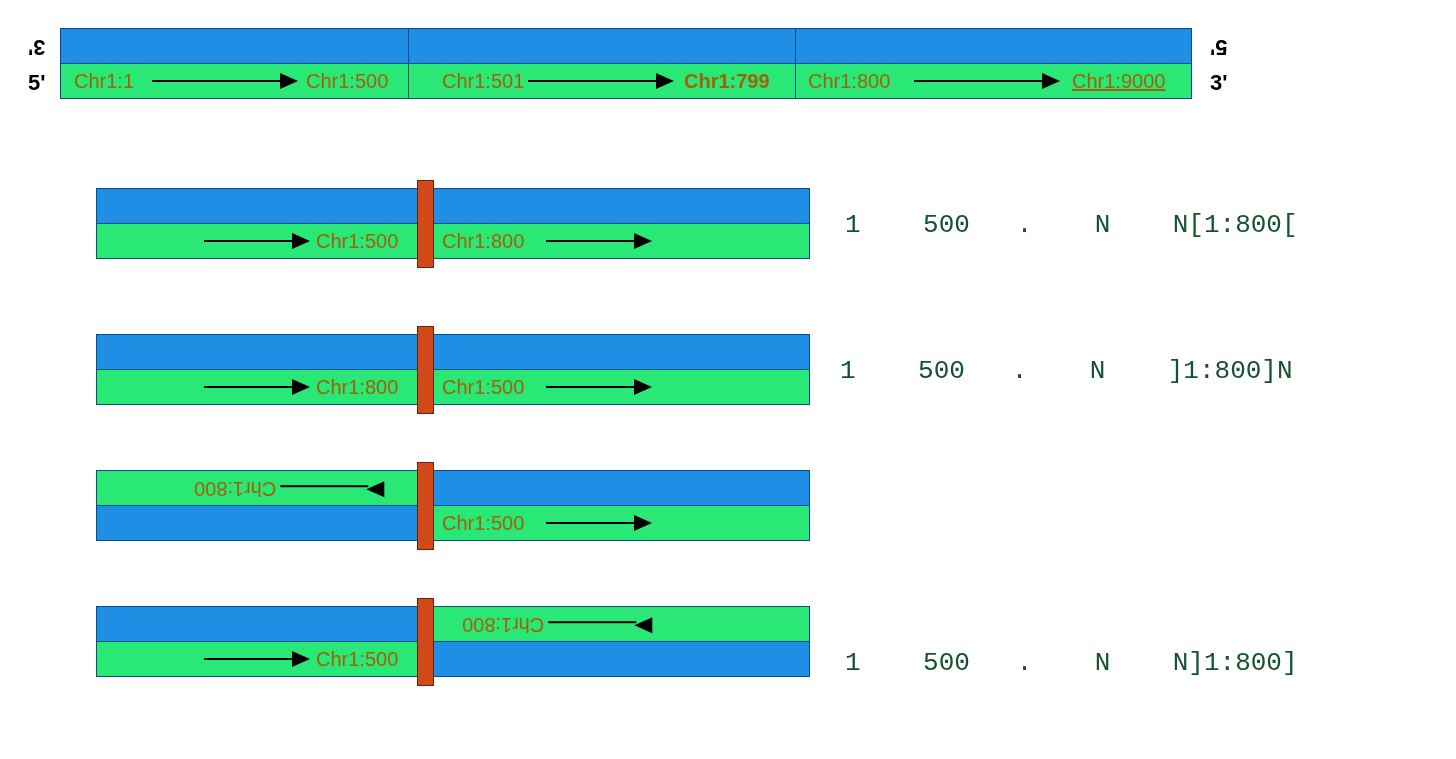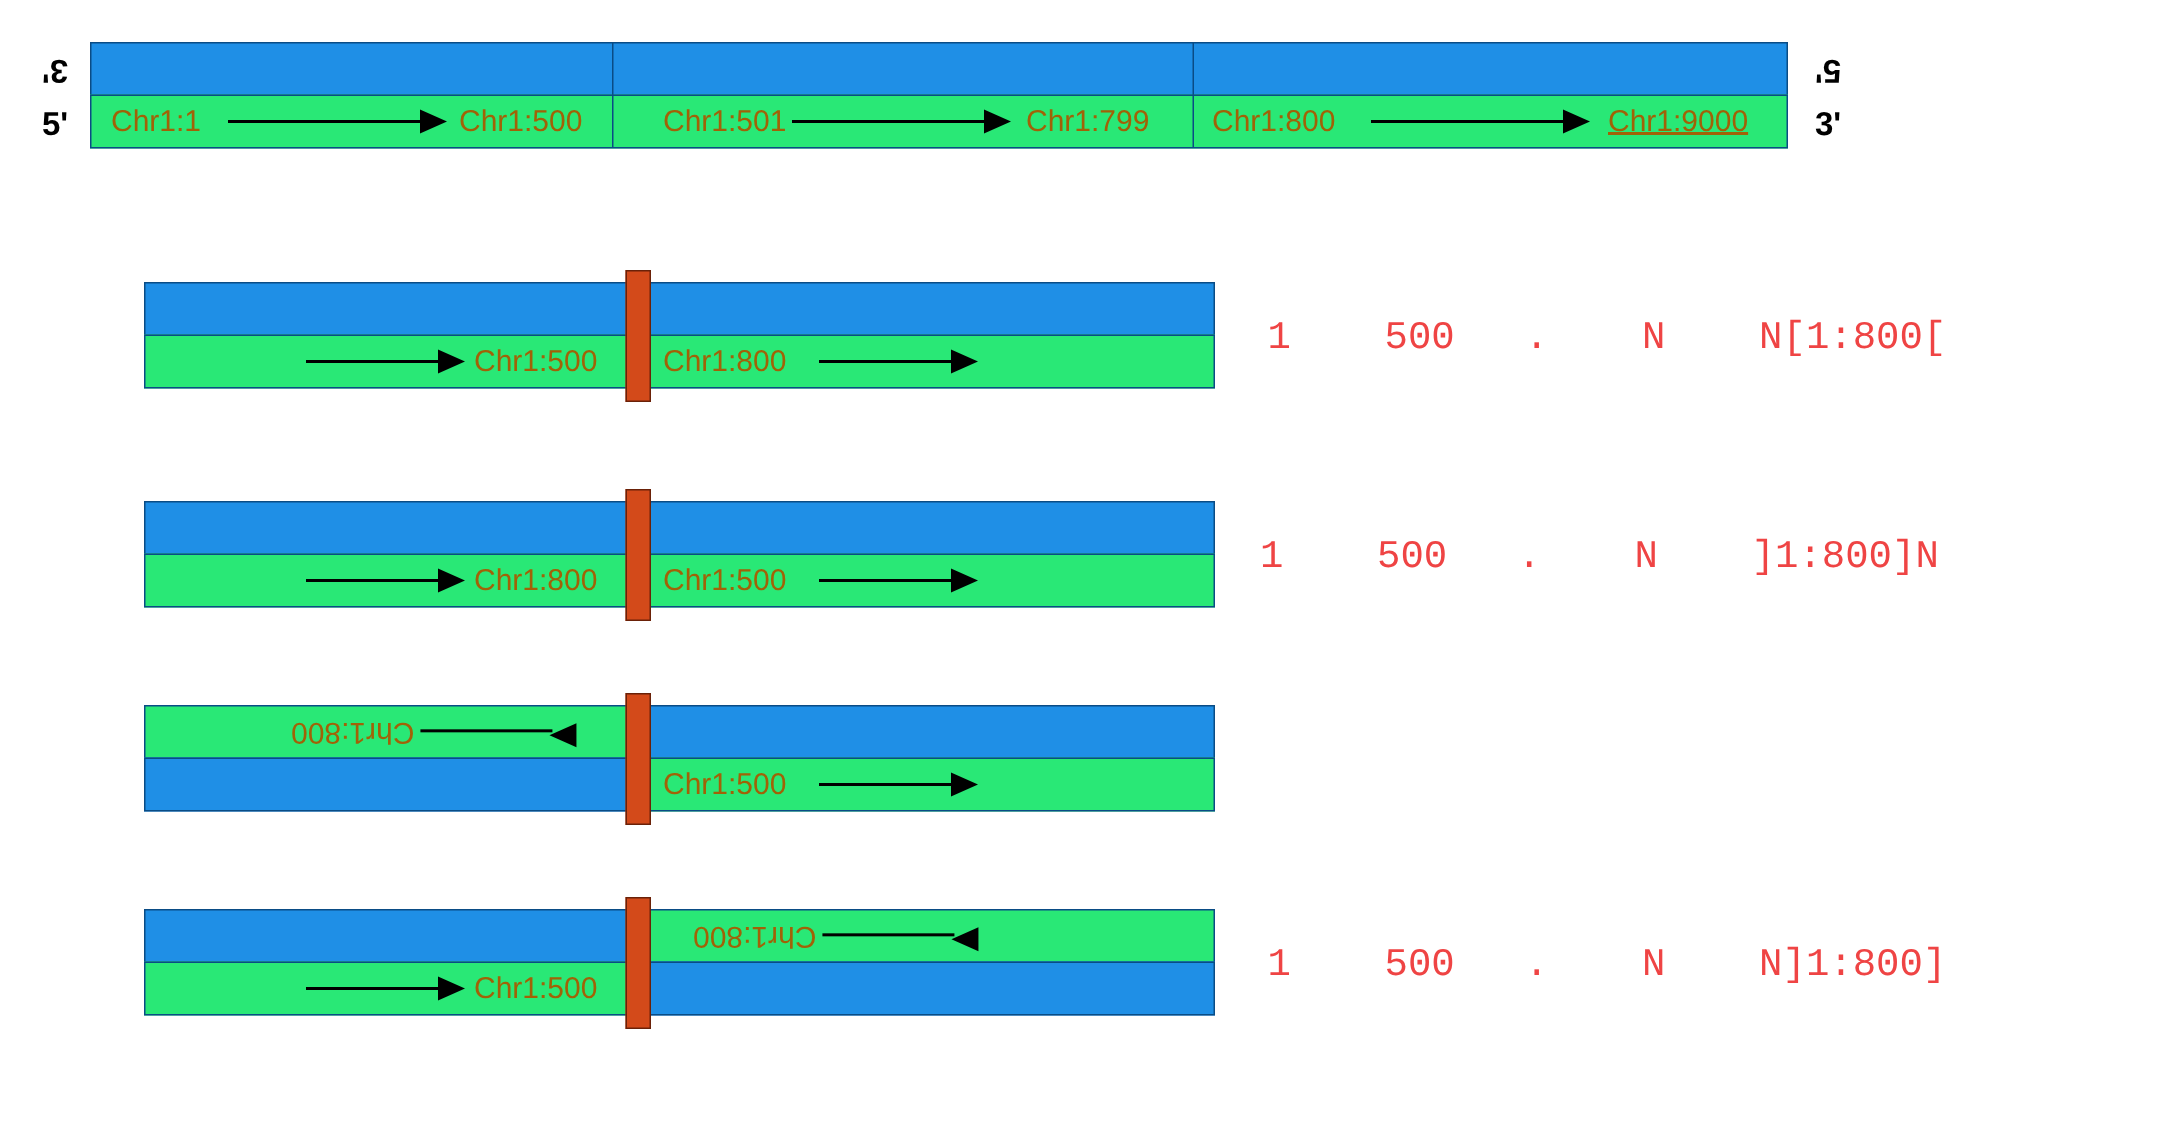--- a/index.html
+++ b/index.html
@@ -26,21 +26,21 @@
   .end-label {
     font-size: 22px;
     font-weight: 700;
     color: #000;
   }
   .flip180 { transform: rotate(180deg); display:inline-block; }
 
   .vcf {
     font-family: "Courier New", monospace;
     font-size: 26px;
-    color: #ef4444;
+    color: #14532d;
     white-space: pre;
   }
 
   .breakbar {
     background: #d34a1a;
     border: 1px solid #6a2108;
   }
 
   .divider {
     background: #0a4c85;
@@ -81,21 +81,21 @@
     <div class="abs divider" style="left:795px; top:28px; height:70px;"></div>
 
     <span class="abs seg-label" style="left:74px; top:70px;">Chr1:1</span>
     <span class="abs seg-label" style="left:306px; top:70px;">Chr1:500</span>
     <div class="abs arrow" style="left:152px; top:81px;">
       <div class="shaft" style="left:0; width:130px;"></div>
         <div class="headR" style="left:128px;"></div>
     </div>
 
     <span class="abs seg-label" style="left:442px; top:70px;">Chr1:501</span>
-    <span class="abs seg-label" style="left:684px; top:70px;">Chr1:799</span>
+    <span class="abs seg-label" style="left:684px; top:70px;font-weight:bold;">Chr1:799</span>
     <div class="abs arrow" style="left:528px; top:81px;">
       <div class="shaft" style="left:0; width:130px;"></div>
         <div class="headR" style="left:128px;"></div>
     </div>
 
     <span class="abs seg-label" style="left:808px; top:70px;">Chr1:800</span>
     <span class="abs seg-label" style="left:1072px; top:70px;text-decoration:underline;">Chr1:9000</span>
     <div class="abs arrow" style="left:914px; top:81px;">
       <div class="shaft" style="left:0; width:130px;"></div>
         <div class="headR" style="left:128px;"></div>
@@ -168,15 +168,15 @@
         <div class="headR" style="left:88px;"></div>
     </div>
     <span class="abs seg-label" style="left:220px; top:42px;">Chr1:500</span>
 
     <span class="abs seg-label" style="left:366px; top:6px; transform:rotate(180deg); transform-origin:center;">
       <span style="display:inline-block; vertical-align:middle;">
         <span style="display:inline-block; width:0; height:0; border-top:8px solid transparent; border-bottom:8px solid transparent; border-left:18px solid #000;"></span><span style="display:inline-block; height:2px; width:88px; background:#000; vertical-align:middle; margin:0 4px 0 -2px;"></span>
       </span><span>Chr1:800</span>
     </span>
   </div>
-  <div class="abs vcf" style="left:845px; top:628px;"><span>1</span>    <span>500</span>   <span>.</span>    <span>N</span>    <span>N]1:800]</span></div>
+  <div class="abs vcf" style="left:845px; top:648px;"><span>1</span>    <span>500</span>   <span>.</span>    <span>N</span>    <span>N]1:800]</span></div>
 
 </div>
 
 </body></html>

